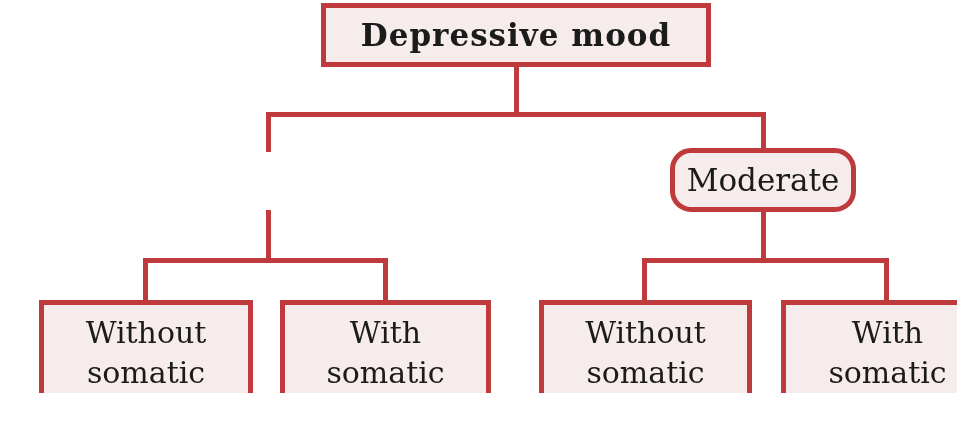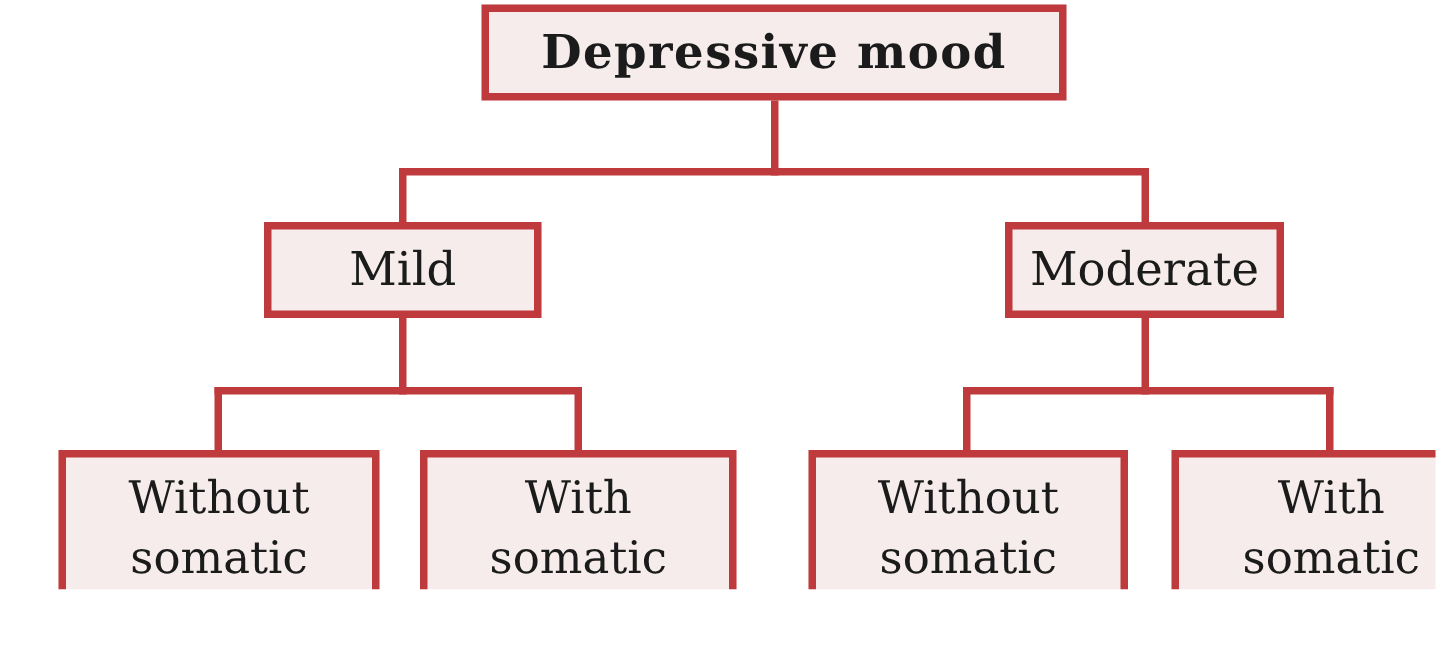--- a/index.html
+++ b/index.html
@@ -31,20 +31,21 @@
     left: 283px; top: 3px; width: 390px; height: 64px;
     font-size: 31px; font-weight: bold; letter-spacing: 1px;
   }
   .node-mild {
     left: 138px; top: 148px; width: 185px; height: 64px;
     font-size: 31px;
   }
   .node-moderate {
     left: 632px; top: 148px; width: 186px; height: 64px;
     font-size: 31px;
+    border-radius: 21px;
   }
   .node-leaf {
     top: 300px; height: 145px;
     font-size: 30px; line-height: 1.32;
     padding: 0 12px;
   }
   .node-leaf-1 { left: 1px;   width: 214px; }
   .node-leaf-2 { left: 242px; width: 211px; }
   .node-leaf-3 { left: 501px; width: 213px; }
   .node-leaf-4 { left: 743px; width: 213px; }
@@ -70,23 +71,20 @@
 
   <div class="edge" style="left:723px; top:210px; width:5px;  height:53px;"></div>
   <div class="edge" style="left:604px; top:258px; width:247px; height:5px;"></div>
   <div class="edge" style="left:604px; top:258px; width:5px;  height:46px;"></div>
   <div class="edge" style="left:846px; top:258px; width:5px;  height:46px;"></div>
 
   <div class="node node-root">
     <span>Depressive mood</span>
   </div>
 
-  <div class="node node-mild">
-    <span>Mild</span>
-  </div>
 
   <div class="node node-moderate">
     <span>Moderate</span>
   </div>
 
   <div class="node node-leaf node-leaf-1">
     <span>Without somatic symptoms</span>
   </div>
 
   <div class="node node-leaf node-leaf-2">

